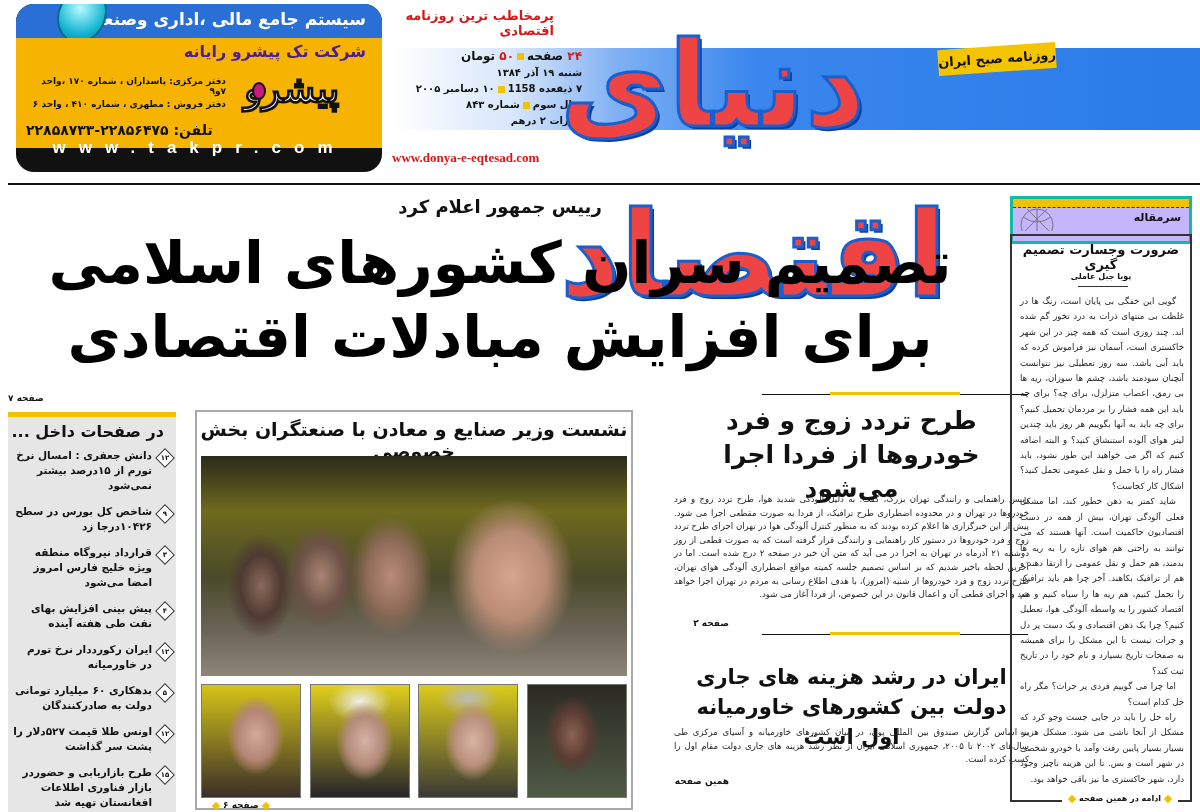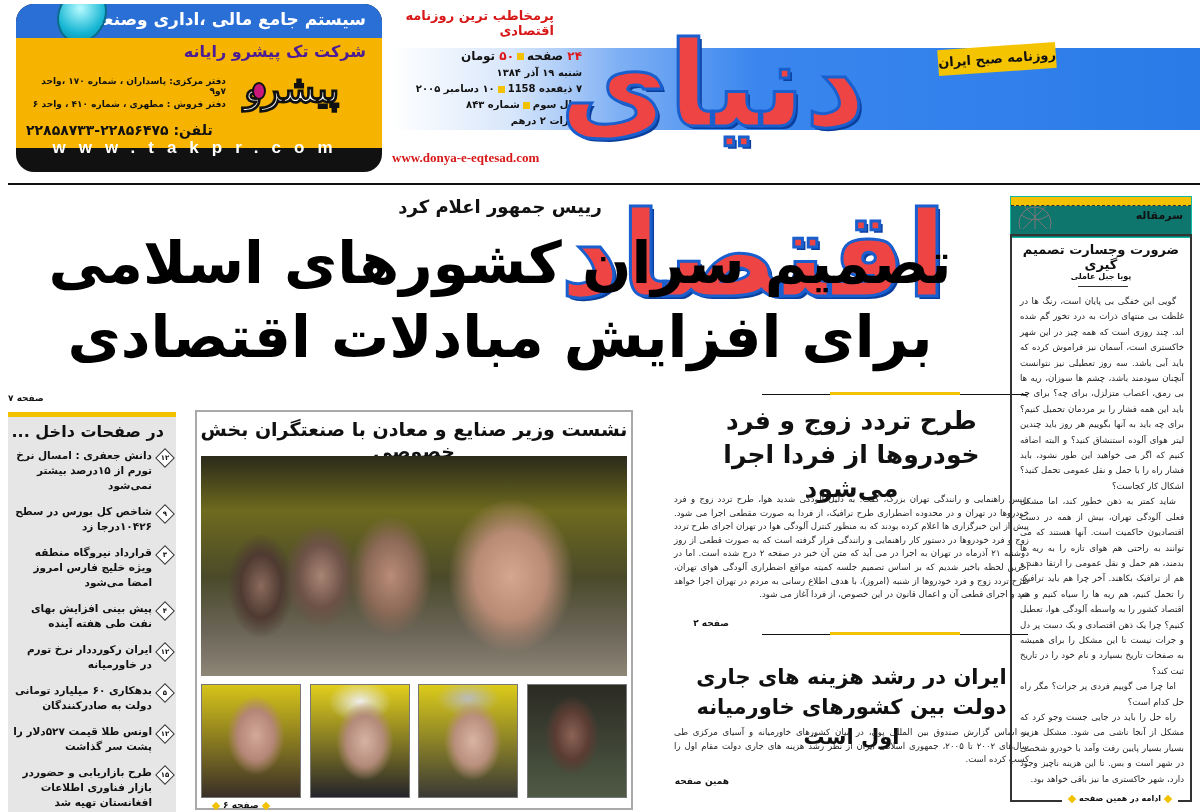--- a/index.html
+++ b/index.html
@@ -106,21 +106,21 @@
   .story1-headline { position: absolute; left: 0; top: 14px; width: 355px; text-align: center; direction: rtl; font-weight: bold; font-size: 25px; line-height: 34px; }
   .story-body { position: absolute; left: 0; width: 355px; direction: rtl; text-align: justify; font-size: 8.6px; line-height: 13.6px; color: #222; }
   .story1-body { top: 103px; }
   .story-ref { position: absolute; right: 300px; font-size: 9px; font-weight: bold; direction: rtl; }
   .story2-kicker { position: absolute; left: 0; top: 252px; width: 355px; text-align: center; direction: rtl; font-weight: bold; font-size: 12px; }
   .story2-headline { position: absolute; left: 0; top: 272px; width: 355px; text-align: center; direction: rtl; font-weight: bold; font-size: 21px; line-height: 30px; }
   .story2-body { top: 336px; }
 
   
   .editorial { position: absolute; left: 1010px; top: 196px; width: 182px; height: 612px; }
-  .ed-head { position: absolute; left: 0; top: 0; width: 182px; height: 42px; border: 1px solid #14b8a6; background: #0f766e; }
+  .ed-head { position: absolute; left: 0; top: 0; width: 182px; height: 48px; border: 3px solid #14b8a6; background: #c4b5fd; }
   .ed-head-bar { position: absolute; left: 0; top: 0; width: 100%; height: 9px; background: #f2c200; border-bottom: 1px dashed #333; }
   .ed-head-label { position: absolute; right: 8px; top: 12px; font-weight: bold; font-size: 11px; direction: rtl; }
   .globe-icon { position: absolute; left: 6px; top: 4px; width: 36px; height: 28px; }
   .ed-box { position: absolute; left: 0; top: 38px; width: 182px; height: 568px; border: 2px solid #333; border-bottom: none; }
   .ed-title { position: absolute; left: 0; top: 6px; width: 100%; text-align: center; font-weight: bold; font-size: 13px; direction: rtl; }
   .ed-author { position: absolute; left: 0; top: 36px; width: 100%; text-align: center; font-weight: bold; font-size: 8px; direction: rtl; }
   .ed-author-rule { position: absolute; left: 66px; top: 50px; width: 50px; height: 1px; background: #333; }
   .ed-body { position: absolute; left: 8px; top: 58px; width: 164px; direction: rtl; text-align: justify; font-size: 8.6px; line-height: 15.4px; color: #222; }
   .ed-body p { text-indent: 8px; }
   .ed-foot { position: absolute; left: 0; top: 598px; width: 182px; height: 14px; direction: rtl; }

